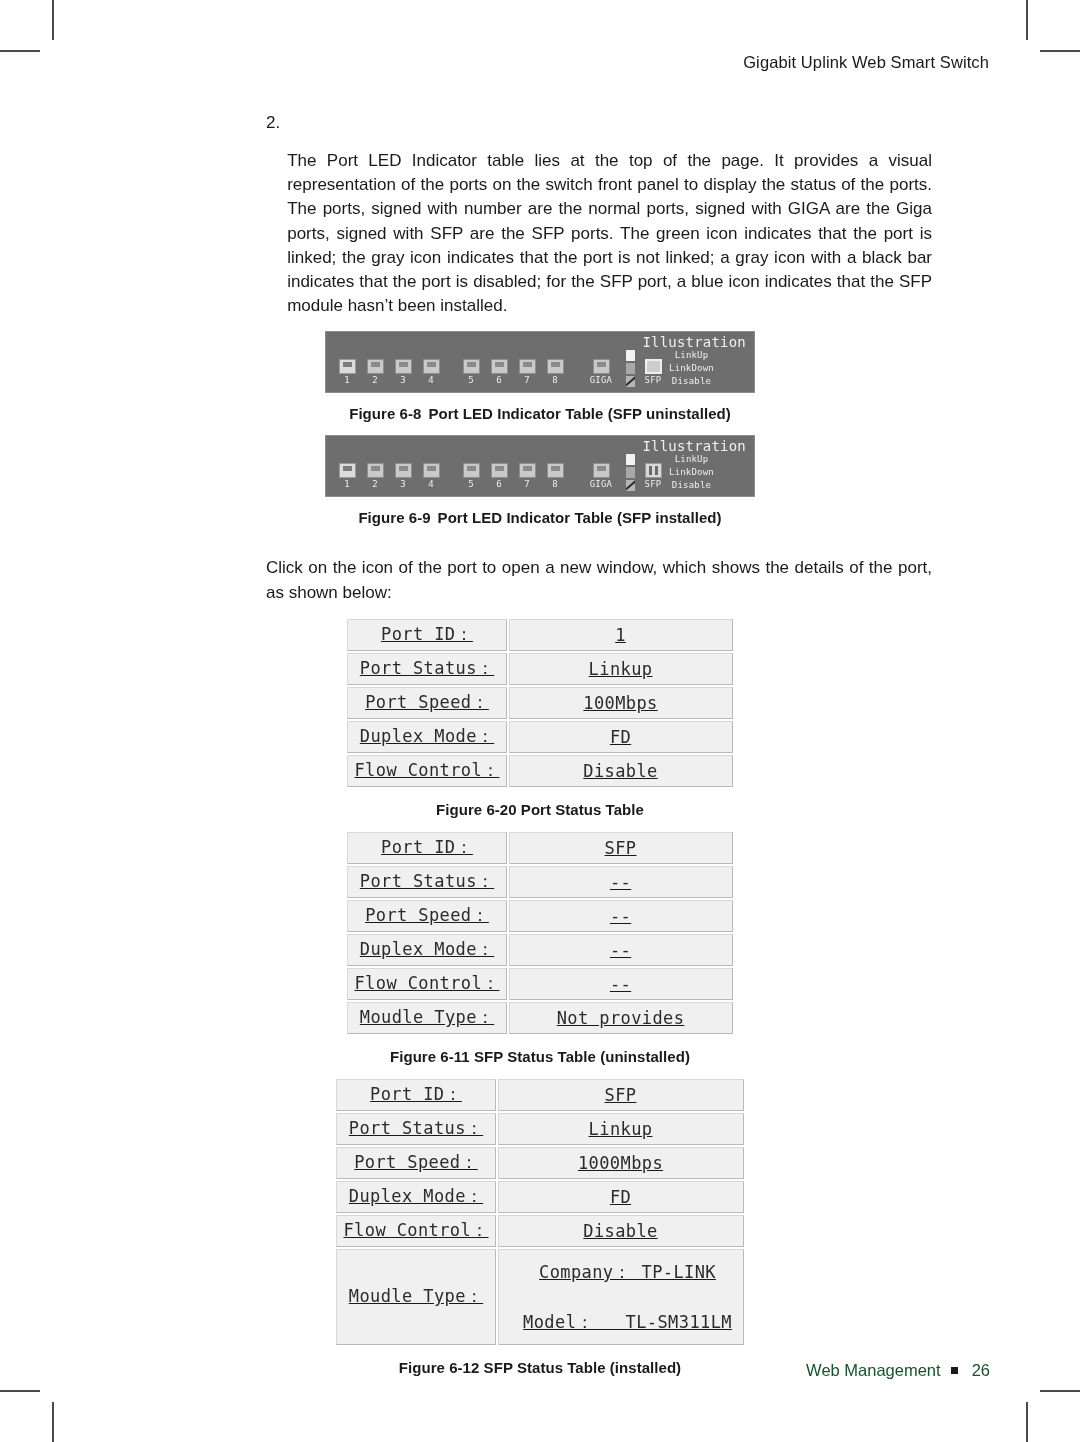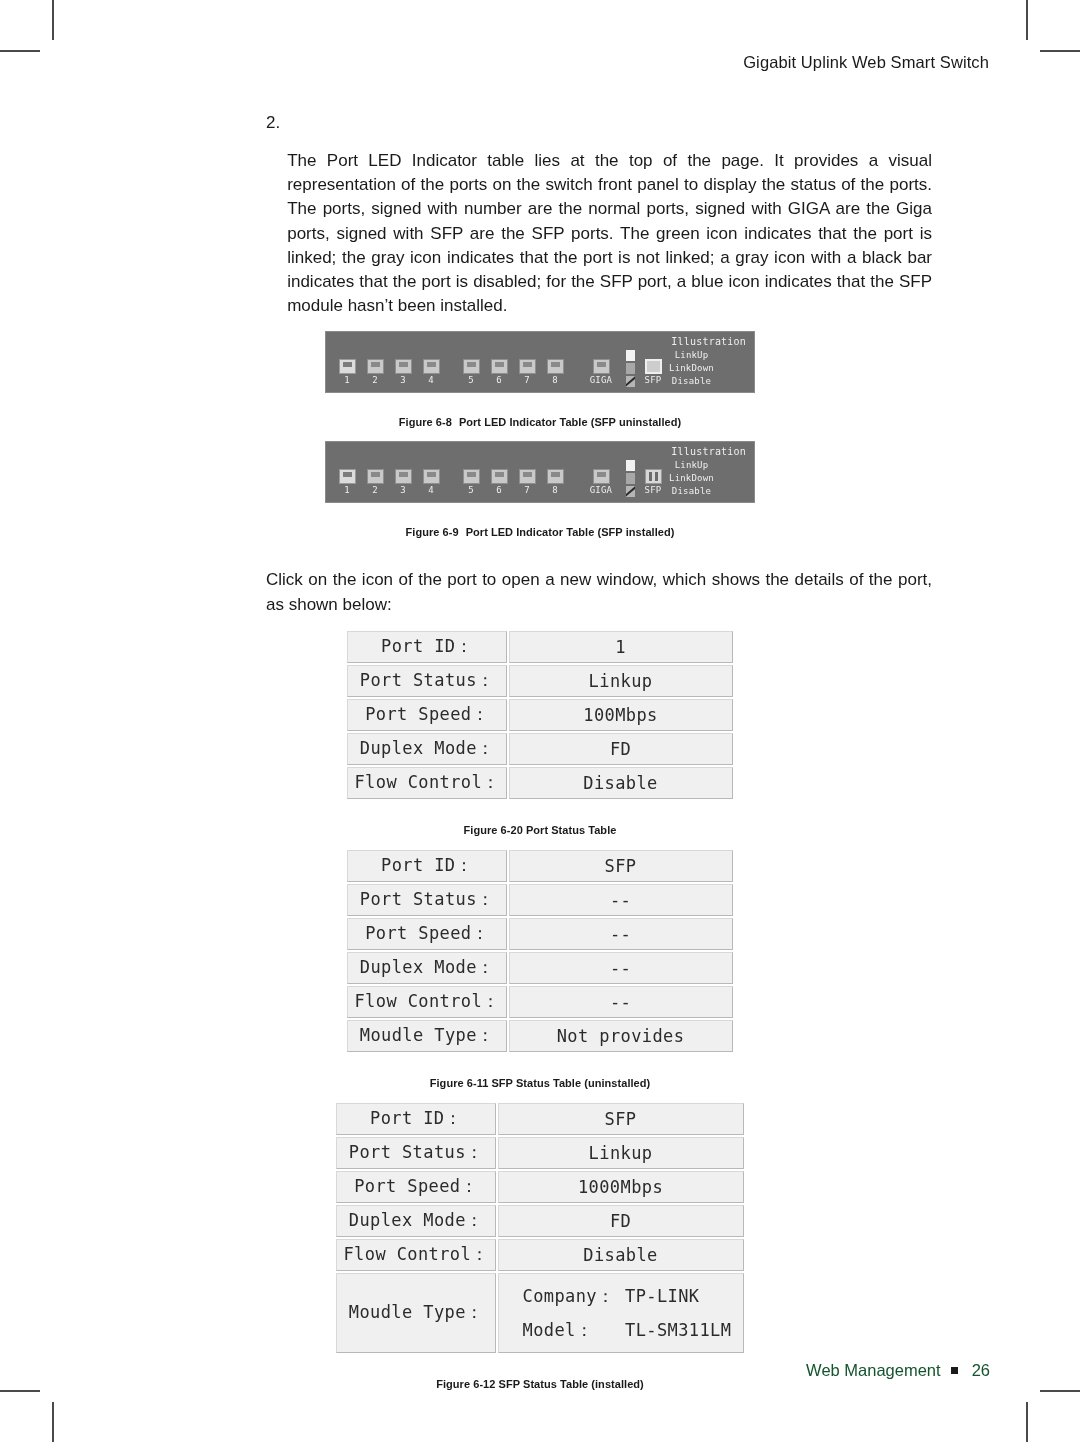--- a/index.html
+++ b/index.html
@@ -169,21 +169,21 @@
     letter-spacing: .2px;
   }
 
   .led-legend {
     position: absolute;
     right: 6px;
     top: 4px;
     width: 124px;
   }
   .legend-title {
-    font-size: 10px;
+    font-size: 14px;
     color: #efefef;
     text-align: right;
     line-height: 12px;
     padding-right: 2px;
     letter-spacing: .2px;
   }
   .legend-row {
     display: flex;
     align-items: center;
     line-height: 12px;
@@ -215,34 +215,35 @@
     flex: 1 1 auto;
     font-size: 9px;
     color: #efefef;
     text-align: center;
     letter-spacing: .2px;
   }
 
   
   .caption {
     text-align: center;
-    font-size: 11px;
+    font-size: 15px;
     font-weight: bold;
     color: #1a1a1a;
-    margin-top: 23px;
+    margin-top: 12px;
     letter-spacing: .05px;
   }
   .caption .cap-sp { display: inline-block; width: 7px; }
 
   
   .status-table {
     margin: 12px auto 0 auto;
     font-family: "DejaVu Sans Mono", monospace;
     border-collapse: separate;
     border-spacing: 2px 2px;
+    text-decoration: underline;
   }
   .status-table td {
     background: #f0f0f0;
     border: 1px solid #b8b8b8;
     border-top-color: #d8d8d8;
     border-left-color: #d8d8d8;
     font-size: 17px;
     color: #2b2b2b;
     height: 30px;
     padding: 0 6px;
@@ -252,26 +253,26 @@
     width: 128px;
     text-align: center;
     white-space: nowrap;
   }
   .status-table td.v {
     width: 210px;
     text-align: center;
     white-space: nowrap;
   }
   .status-table td.v2 {
-    text-align: left;
+    text-align: center;
     padding: 7px 10px 7px 24px;
     line-height: 30px;
   }
   .v2 .v2-row { white-space: pre; }
-  .v2 .v2-row + .v2-row { margin-top: 4px; }
+  .v2 .v2-row + .v2-row { margin-top: 20px; }
 
   
   .footer {
     position: absolute;
     right: 90px;
     bottom: 62px;
     font-size: 16.5px;
     color: #14532d;
     display: flex;
     align-items: center;

